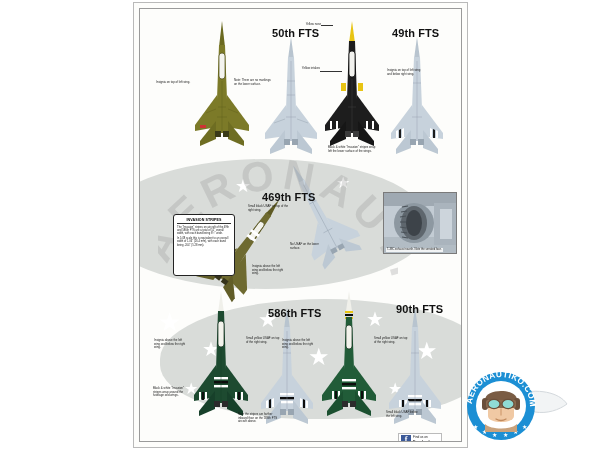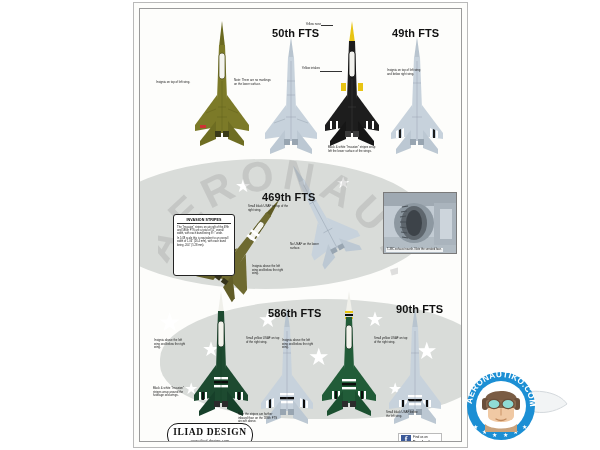--- a/index.html
+++ b/index.html
@@ -518,24 +518,20 @@
         <svg viewBox="0 0 240 170">
           <defs>
             <path id="arcpath" d="M6,150 A118,118 0 0 1 234,150" fill="none"></path>
           </defs>
           <text font-family="Liberation Sans, sans-serif" font-size="42" font-weight="bold" fill="#9a9a9a" letter-spacing="6">
             <textPath href="#arcpath" startOffset="4%">AERONAUTIKO</textPath>
           </text>
         </svg>
       </div>
 
-      <div id="iliad">
-        <div class="ild-name">ILIAD DESIGN</div>
-        <div class="ild-url">www.iliad-design.com</div>
-      </div>
 
       <div id="fb">
         <div class="fb-f">f</div>
         <div class="fb-txt">
           <div>Find us on</div>
           <b>Facebook</b>
         </div>
       </div>
 
     </div>

